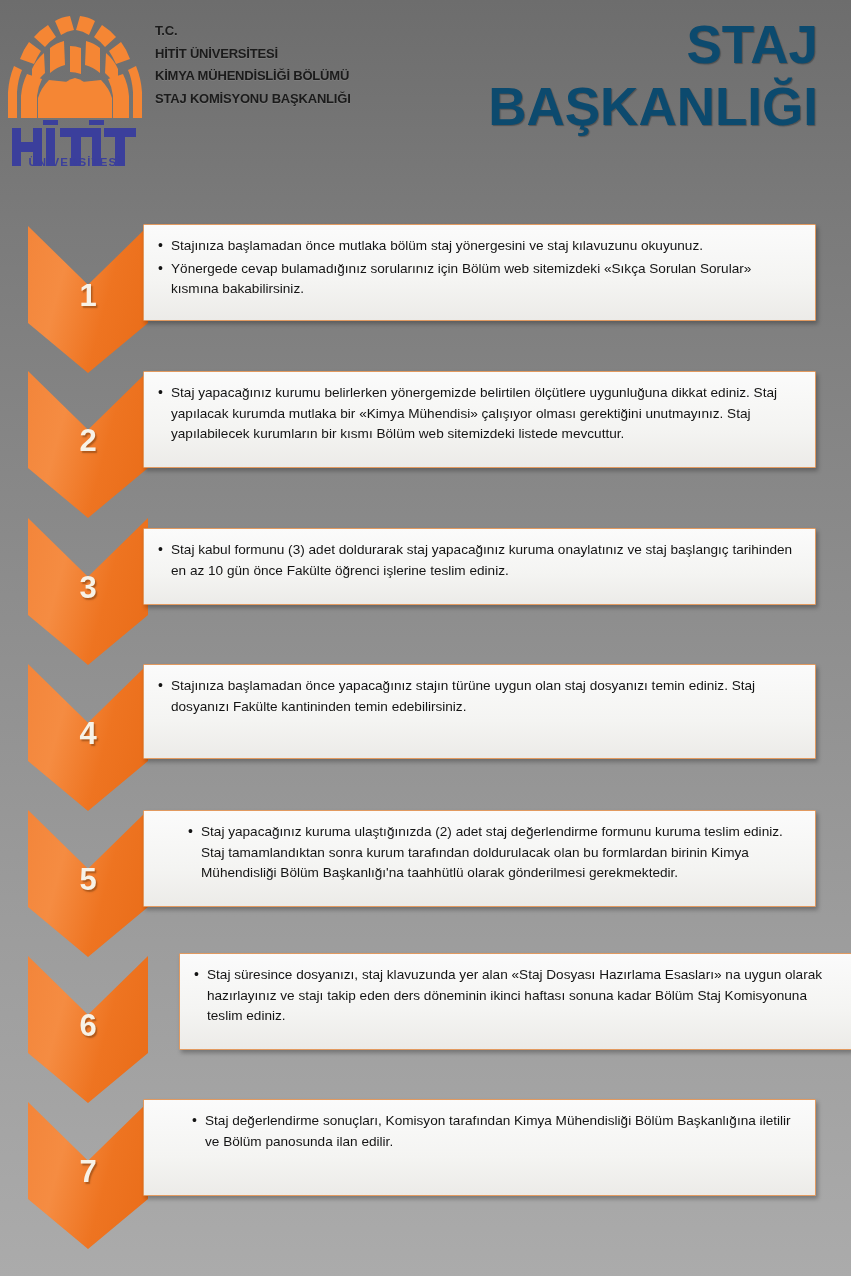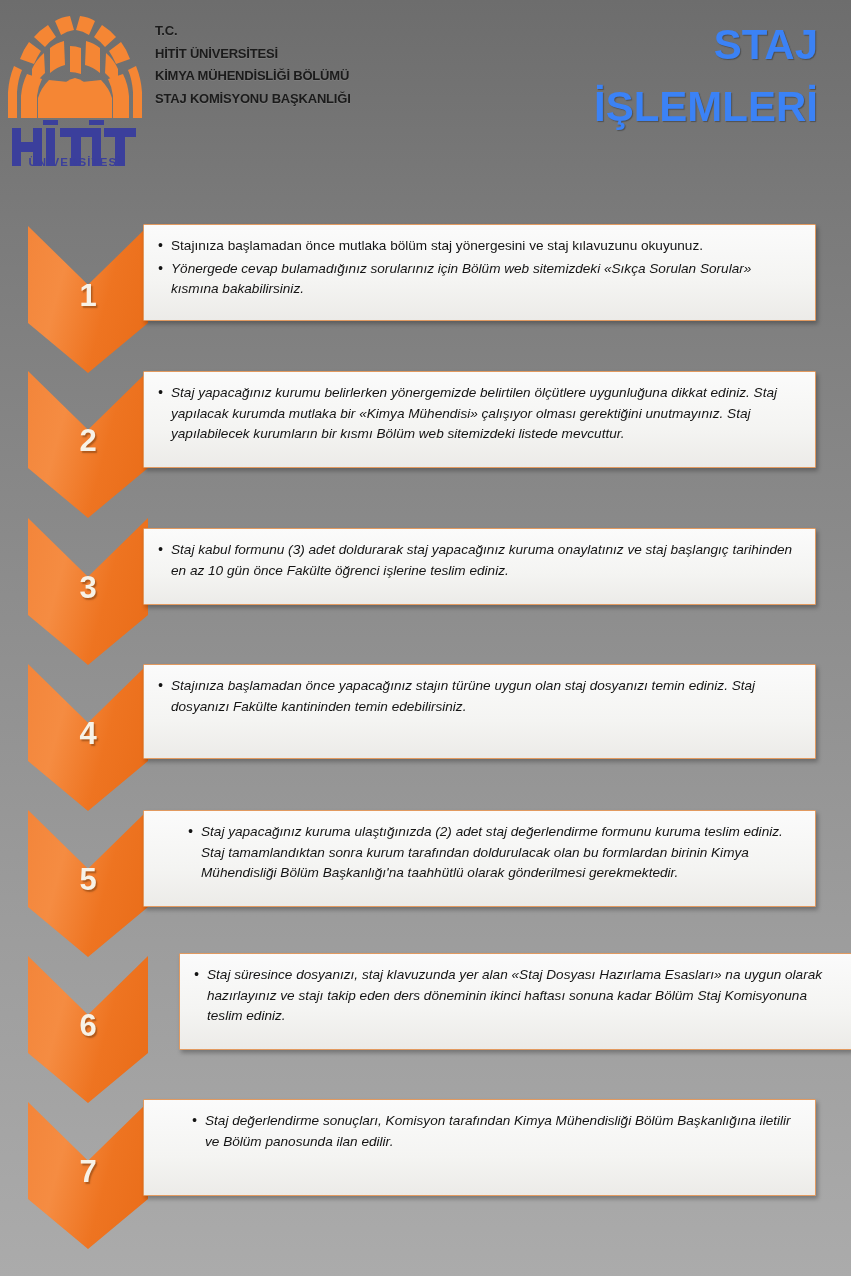--- a/index.html
+++ b/index.html
@@ -20,22 +20,22 @@
   #org-lines{
     position:absolute;left:155px;top:20px;width:350px;
     color:#1b1b1b;font-weight:bold;font-size:13px;line-height:22.6px;
     letter-spacing:-0.2px;font-family:"Liberation Sans",sans-serif;
     text-shadow:0 1px 0 rgba(255,255,255,0.08);
   }
   #org-lines div{white-space:nowrap;}
 
   #main-title{
     position:absolute;right:33px;top:14px;width:420px;
-    text-align:right;color:#3b82f6;font-weight:bold;
-    font-size:42px;line-height:62px;letter-spacing:0px;
+    text-align:right;color:#0c4a6e;font-weight:bold;
+    font-size:53px;line-height:62px;letter-spacing:0px;
     font-family:"Liberation Sans",sans-serif;
     text-shadow:1px 1px 1px rgba(40,40,40,0.45);
   }
 
   
   #steps{position:absolute;left:0;top:0;width:851px;height:1276px;}
 
   .step{position:absolute;left:0;width:851px;}
 
   
@@ -64,21 +64,21 @@
     box-sizing:border-box;
     padding:11px 16px 10px 14px;
   }
   .panel ul{margin:0;padding:0;list-style:none;}
   .panel li{
     position:relative;padding-left:13px;margin:0 0 2px 0;
     color:#141414;font-size:13.6px;line-height:20.6px;
     font-family:"Liberation Sans",sans-serif;
     text-align:left;
   }
-  .panel li:last-child{margin-bottom:0;font-style:italic;}
+  .panel li:last-child{margin-bottom:0;}
   .panel li:before{
     content:"\2022";position:absolute;left:0;top:-1px;
     font-size:14px;color:#141414;
   }
 </style>
 </head>
 <body>
 
 <div id="header">
 
@@ -135,21 +135,21 @@
 
   <div id="org-lines">
     <div>T.C.</div>
     <div>HİTİT ÜNİVERSİTESİ</div>
     <div>KİMYA MÜHENDİSLİĞİ BÖLÜMÜ</div>
     <div>STAJ KOMİSYONU BAŞKANLIĞI</div>
   </div>
 
   <div id="main-title">
     <div>STAJ</div>
-    <div>İŞLEMLERİ</div>
+    <div>BAŞKANLIĞI</div>
   </div>
 
 </div>
 
 <div id="steps">
     <div class="step" style="top: 0px;">
       <div class="chev" style="top: 226px;"></div>
       <div class="panel" style="top: 224px; min-height: 97px;">
         <ul>
           <li>Stajınıza başlamadan önce mutlaka bölüm staj yönergesini ve staj kılavuzunu okuyunuz.</li>

